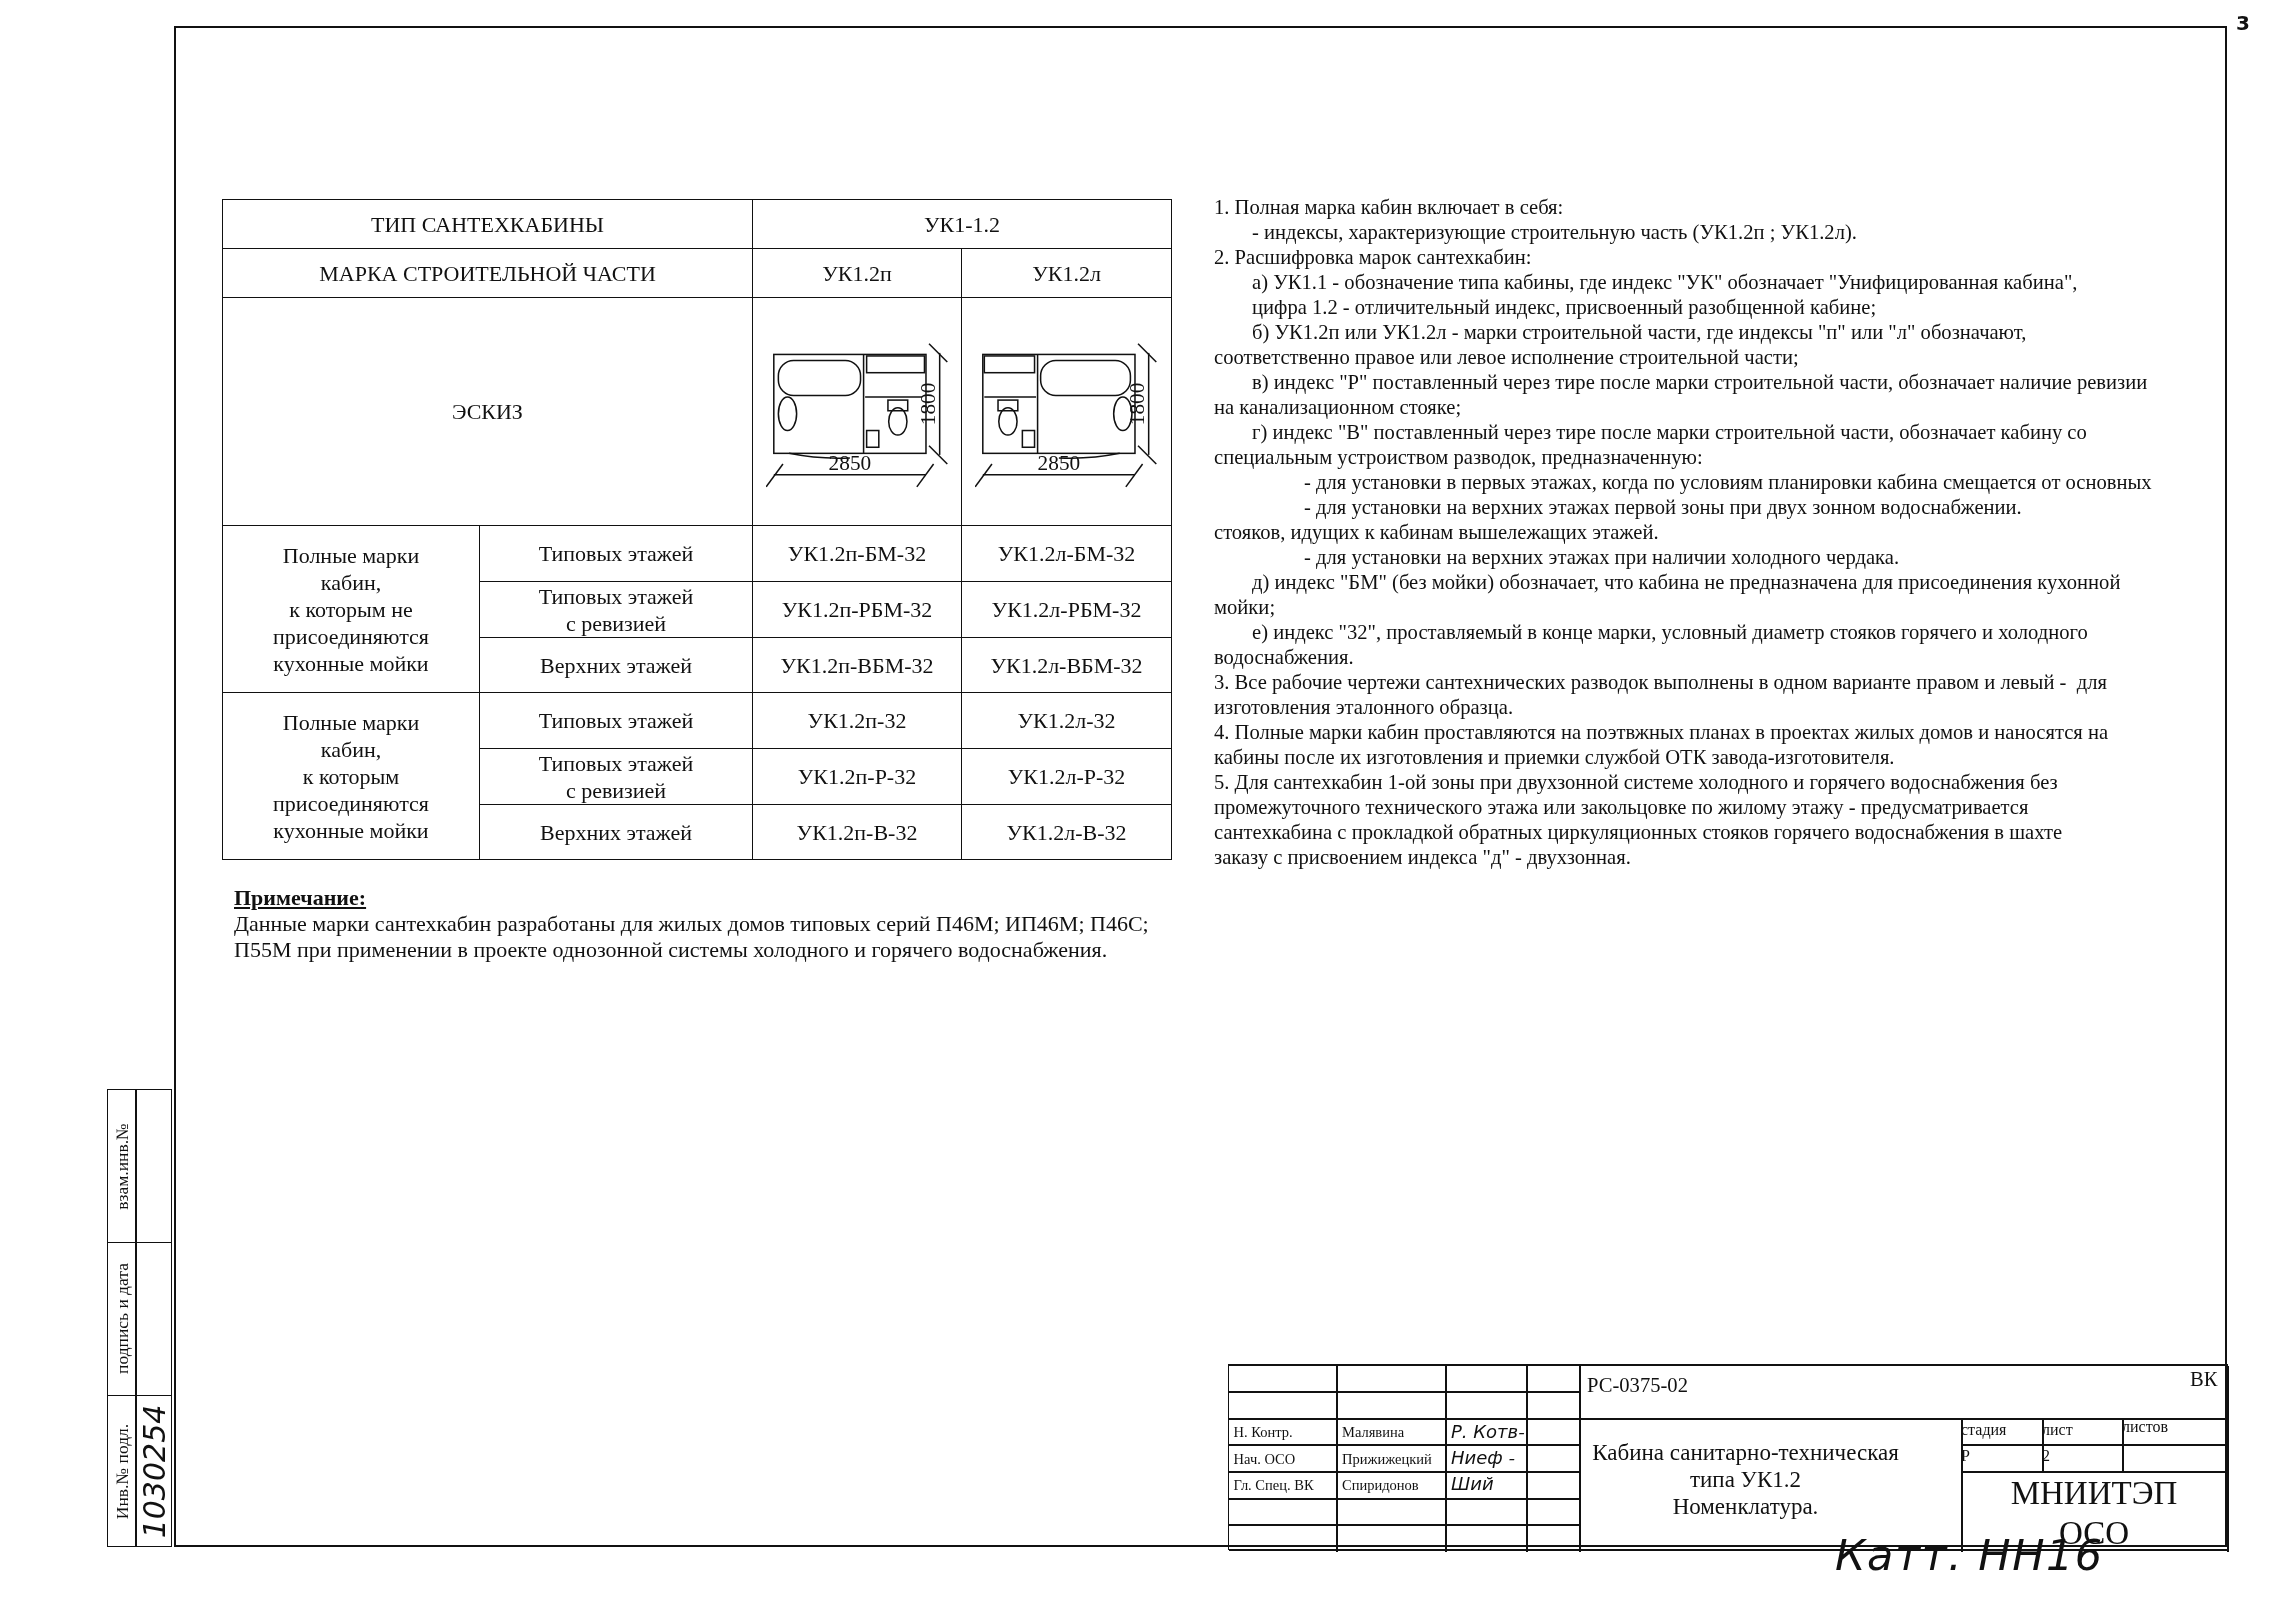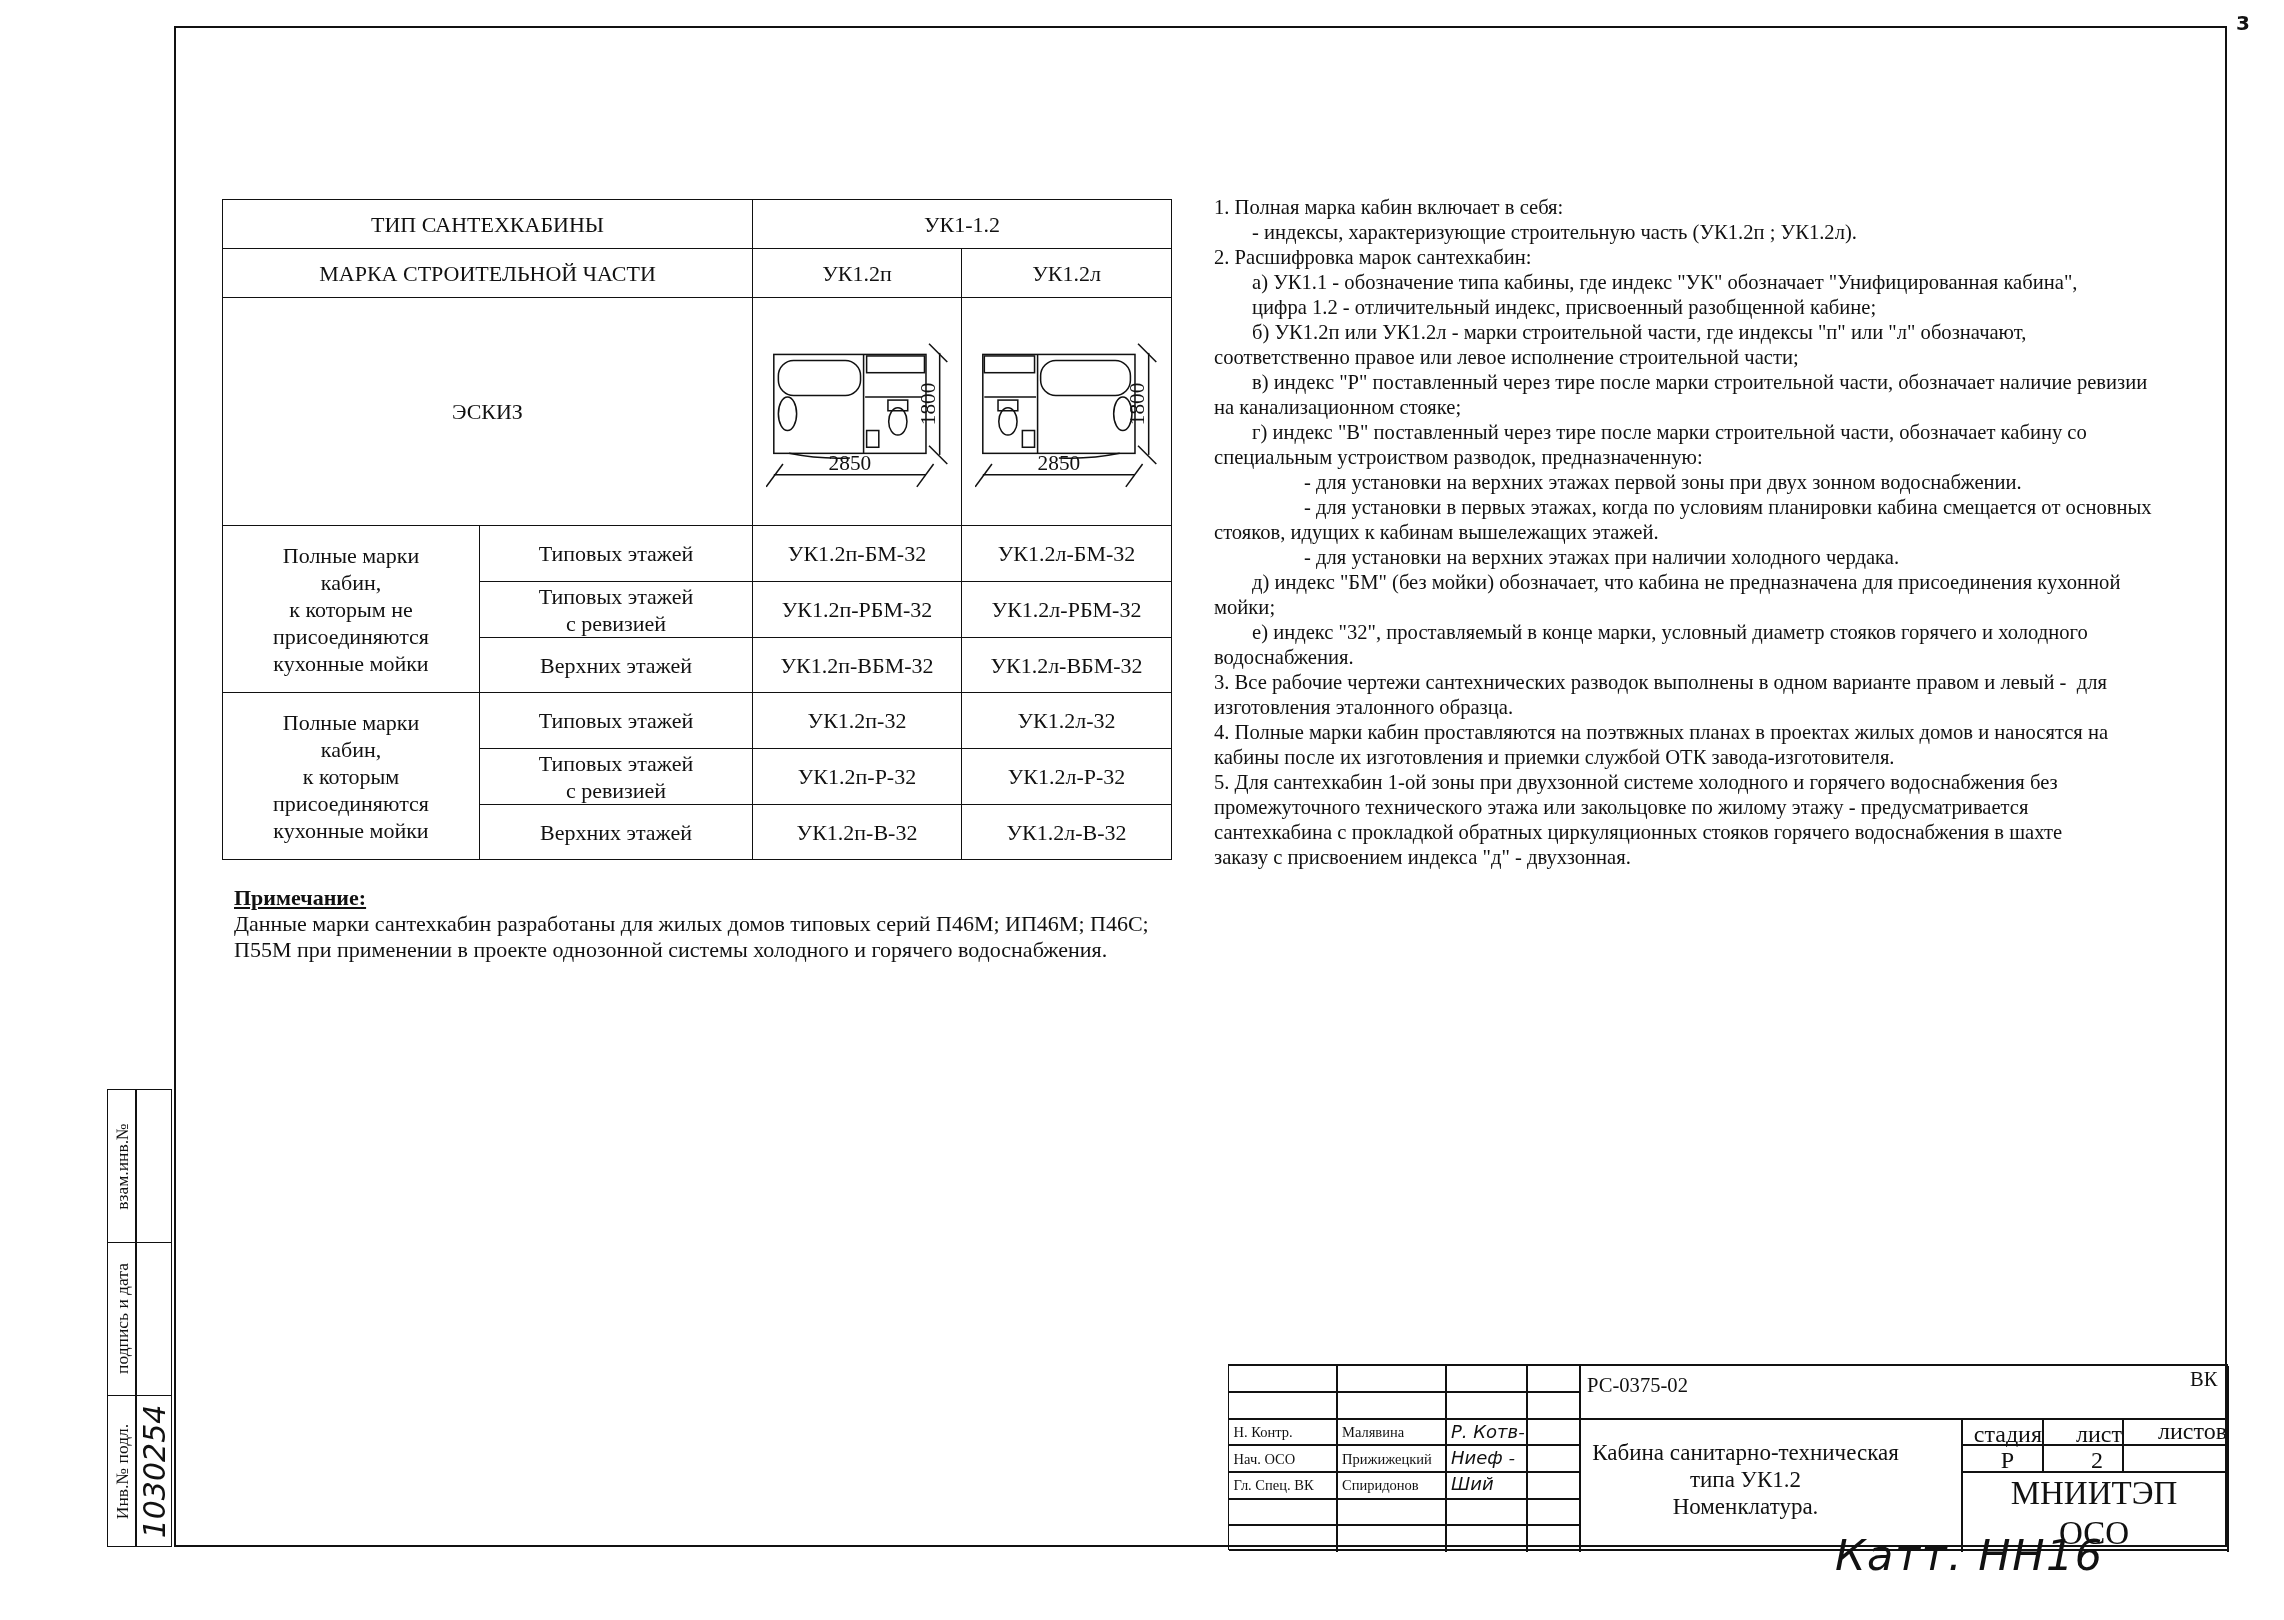--- a/index.html
+++ b/index.html
@@ -35,21 +35,21 @@
   .stamp .lbl span { display: inline-block; transform: rotate(-90deg); white-space: nowrap; font-size: 17.5px; }
   .stamp .hand { position: absolute; left: 29px; width: 35px; display: flex; align-items: center; justify-content: center; }
   .stamp .hand span { display: inline-block; transform: rotate(-90deg); white-space: nowrap; font-family: "DejaVu Sans", sans-serif; font-style: italic; font-size: 30px; }
 
   
   .tb { position: absolute; left: 1228px; top: 1364px; width: 1000px; height: 186px; border-top: 2.3px solid #111; border-left: 1.5px solid #111; box-sizing: border-box; }
   .tb .hl, .tb .vl { position: absolute; background: #111; }
   .tb .t { position: absolute; font-size: 14.5px; white-space: nowrap; }
   .tb-code { position: absolute; font-size: 20.6px; }
   .tb-title { position: absolute; text-align: center; font-size: 23px; line-height: 27px; }
-  .tb-small { position: absolute; font-size: 24px; text-align: right; }
+  .tb-small { position: absolute; font-size: 16px; text-align: left; }
   .tb-org { position: absolute; text-align: center; font-size: 33px; line-height: 40px; }
   .sig { position: absolute; font-family: "DejaVu Sans", sans-serif; font-style: italic; font-size: 18px; white-space: nowrap; }
   .handwritten { position: absolute; font-family: "DejaVu Sans", sans-serif; font-style: italic; font-size: 43px; letter-spacing: 1.5px; }
 </style>
 </head>
 <body>
 
 <div class="page-num">3</div>
 
 <div class="frame"></div>
@@ -188,22 +188,22 @@
     <p class="ind1">- индексы, характеризующие строительную часть (УК1.2п ; УК1.2л).</p>
     <p class="">2. Расшифровка марок сантехкабин:</p>
     <p class="ind1">а) УК1.1 - обозначение типа кабины, где индекс "УК" обозначает "Унифицированная кабина",</p>
     <p class="ind1">цифра 1.2 - отличительный индекс, присвоенный разобщенной кабине;</p>
     <p class="ind1">б) УК1.2п или УК1.2л - марки строительной части, где индексы "п" или "л" обозначают,</p>
     <p class="">соответственно правое или левое исполнение строительной части;</p>
     <p class="ind1">в) индекс "Р" поставленный через тире после марки строительной части, обозначает наличие ревизии</p>
     <p class="">на канализационном стояке;</p>
     <p class="ind1">г) индекс "В" поставленный через тире после марки строительной части, обозначает кабину со</p>
     <p class="">специальным устроиством разводок, предназначенную:</p>
+    <p class="ind2">- для установки в первых этажах, когда по условиям планировки кабина смещается от основных</p>
     <p class="ind2">- для установки на верхних этажах первой зоны при двух зонном водоснабжении.</p>
-    <p class="ind2">- для установки в первых этажах, когда по условиям планировки кабина смещается от основных</p>
     <p class="">стояков, идущих к кабинам вышележащих этажей.</p>
     <p class="ind2">- для установки на верхних этажах при наличии холодного чердака.</p>
     <p class="ind1">д) индекс "БМ" (без мойки) обозначает, что кабина не предназначена для присоединения кухонной</p>
     <p class="">мойки;</p>
     <p class="ind1">е) индекс "32", проставляемый в конце марки, условный диаметр стояков горячего и холодного</p>
     <p class="">водоснабжения.</p>
     <p class="">3. Все рабочие чертежи сантехнических разводок выполнены в одном варианте правом и левый -  для</p>
     <p class="">изготовления эталонного образца.</p>
     <p class="">4. Полные марки кабин проставляются на поэтвжных планах в проектах жилых домов и наносятся на</p>
     <p class="">кабины после их изготовления и приемки службой ОТК завода-изготовителя.</p>

